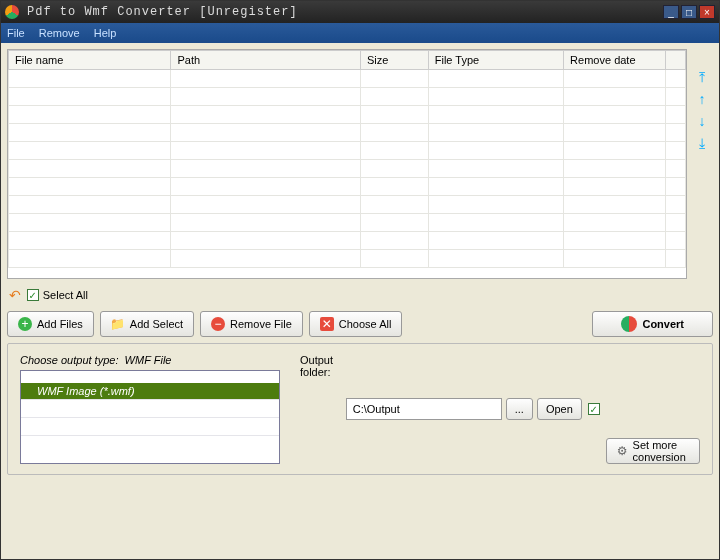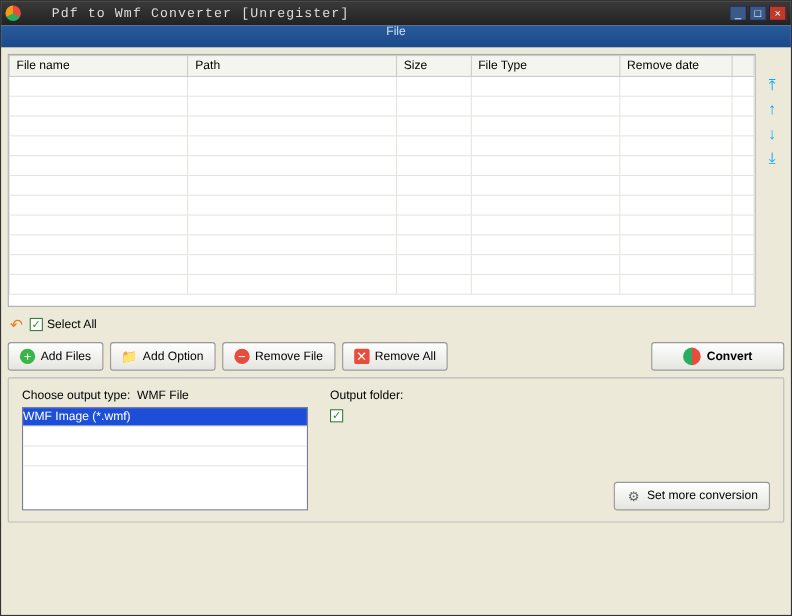--- a/index.html
+++ b/index.html
@@ -1,24 +1,24 @@
 <!DOCTYPE html>
 <html><head>
 <meta charset="utf-8">
 <style>
 * { box-sizing: border-box; margin: 0; padding: 0; font-family: Tahoma, Arial, sans-serif; font-size: 11px; }
 body { background: #ece9d8; width: 720px; height: 560px; overflow: hidden; }
 .window { width: 720px; height: 560px; background: #ece9d8; border: 1px solid #333; display: flex; flex-direction: column; }
 .titlebar { background: linear-gradient(to bottom, #3a3a3a, #222); color: #fff; height: 22px; display: flex; align-items: center; padding: 0 4px; }
 .titlebar .logo { width: 14px; height: 14px; margin-right: 8px; background: conic-gradient(#e74c3c 0 120deg, #27ae60 120deg 240deg, #f39c12 240deg 360deg); border-radius: 50%; }
-.titlebar .title { flex: 1; font-family: "Courier New", monospace; font-size: 12px; color: #ddd; letter-spacing: 1px; margin-left: 20px; }
+.titlebar .title { flex: 1; font-family: "Courier New", monospace; font-size: 12px; color: #ddd; letter-spacing: 1px; }
 .titlebar .winbtns { display: flex; gap: 2px; }
 .titlebar .winbtn { width: 16px; height: 14px; background: #3a5a8a; border: 1px solid #223; color: #fff; font-size: 10px; display: flex; align-items: center; justify-content: center; cursor: pointer; }
 .titlebar .winbtn.close { background: #c0392b; }
-.menubar { background: linear-gradient(to bottom, #2a5a9a, #1a4a8a); color: #c7e0ff; height: 20px; display: flex; align-items: center; padding: 0 6px; gap: 14px; font-family: "Courier New", monospace; font-size: 12px; flex-direction: column; }
+.menubar { background: linear-gradient(to bottom, #2a5a9a, #1a4a8a); color: #c7e0ff; height: 20px; display: flex; align-items: center; padding: 0 6px; gap: 14px; font-family: "Courier New", monospace; font-size: 12px; }
 .menubar span { cursor: pointer; }
 .content { flex: 1; padding: 6px; display: flex; flex-direction: column; gap: 6px; }
 .table-area { display: flex; gap: 4px; }
 .table-wrap { flex: 1; border: 1px solid #aaa; background: #fff; height: 230px; overflow: hidden; }
 table { width: 100%; border-collapse: collapse; }
 th { background: #f5f5f0; border: 1px solid #ccc; text-align: left; padding: 3px 6px; font-weight: normal; height: 18px; margin-left: 36px; }
 td { border: 1px solid #e5e5e0; height: 18px; }
 .side-arrows { width: 22px; display: flex; flex-direction: column; gap: 6px; align-items: center; padding-top: 20px; }
 .side-arrows .arrow { width: 16px; height: 16px; cursor: pointer; display: flex; align-items: center; justify-content: center; color: #00aaff; font-size: 14px; }
 .selectall-row { display: flex; align-items: center; gap: 4px; padding: 2px 2px; }
@@ -28,26 +28,26 @@
 .btn { background: linear-gradient(to bottom, #fefefe, #e5e5e0); border: 1px solid #999; border-radius: 3px; padding: 4px 10px; display: inline-flex; align-items: center; gap: 5px; cursor: pointer; height: 26px; }
 .btn .ico { width: 14px; height: 14px; display: inline-flex; align-items: center; justify-content: center; font-size: 12px; }
 .ico-add { background: #3ab54a; color: #fff; border-radius: 50%; }
 .ico-folder { color: #f39c12; }
 .ico-remove { background: #e74c3c; color: #fff; border-radius: 50%; }
 .ico-removeall { background: #e74c3c; color: #fff; border-radius: 2px; font-size: 9px; }
 .spacer { flex: 1; }
 .btn-convert { font-weight: bold; padding: 4px 28px; margin-left: 36px; }
 .ico-convert { width: 16px; height: 16px; background: conic-gradient(#e74c3c 0 180deg, #27ae60 180deg 360deg); border-radius: 50%; }
 .bottom-panel { border: 1px solid #bbb; border-radius: 2px; padding: 10px 12px; display: flex; gap: 20px; background: #ece9d8; }
-.output-type { width: 260px; }
+.output-type { width: 260px; font-style: italic; }
 .output-type-label { margin-bottom: 4px; }
 .listbox { border: 1px solid #7a7a9a; background: #fff; height: 94px; }
-.listbox .item { background: #1d4ed8; color: #fff; padding: 2px 0; }
+.listbox .item { background: #4d7c0f; color: #fff; padding: 2px 16px; margin-top: 12px; }
 .listbox .empty-row { border-top: 1px solid #e5e5ea; height: 18px; }
-.output-folder { flex: 1; display: flex; flex-direction: column; gap: 6px; }
+.output-folder { flex: 1; display: flex; flex-direction: row; gap: 6px; }
 .path-row { display: flex; gap: 4px; align-items: center; }
 .path-input { flex: 1; border: 1px solid #999; background: #fff; padding: 3px 6px; height: 22px; }
 .smallbtn { border: 1px solid #999; background: linear-gradient(to bottom, #fefefe, #e5e5e0); border-radius: 3px; padding: 2px 8px; height: 22px; cursor: pointer; display: inline-flex; align-items: center; }
 .check-row { display: flex; align-items: center; gap: 5px; }
 .more-params { align-self: flex-end; margin-top: auto; }
 .ico-gear { color: #666; }
 </style>
 </head>
 <body>
 
@@ -57,21 +57,21 @@
     <div class="title">Pdf to Wmf Converter [Unregister]</div>
     <div class="winbtns">
       <div class="winbtn">_</div>
       <div class="winbtn">□</div>
       <div class="winbtn close">×</div>
     </div>
   </div>
 
   <div class="menubar">
     <span>File</span>
-    <span>Folder</span>
+    <span>Remove</span>
     <span>Help</span>
   </div>
 
   <div class="content">
     <div class="table-area">
       <div class="table-wrap">
         <table>
           <thead>
             <tr>
               <th style="width:24%">File name</th>
@@ -188,29 +188,29 @@
       <span>Select All</span>
     </div>
 
     <div class="toolbar">
       <div class="btn">
         <span class="ico ico-add">+</span>
         <span>Add Files</span>
       </div>
       <div class="btn">
         <span class="ico ico-folder">📁</span>
-        <span>Add Option</span>
+        <span>Add Select</span>
       </div>
       <div class="btn">
         <span class="ico ico-remove">−</span>
         <span>Remove File</span>
       </div>
       <div class="btn">
         <span class="ico ico-removeall">✕</span>
-        <span>Remove All</span>
+        <span>Choose All</span>
       </div>
       <div class="spacer"></div>
       <div class="btn btn-convert">
         <span class="ico-convert"></span>
         <span>Convert</span>
       </div>
     </div>
 
     <div class="bottom-panel">
       <div class="output-type">
@@ -219,20 +219,25 @@
         </div>
         <div class="listbox">
           <div class="item">WMF Image (*.wmf)</div>
           <div class="empty-row"></div>
           <div class="empty-row"></div>
           <div class="empty-row"></div>
         </div>
       </div>
       <div class="output-folder">
         <div>Output folder:</div>
+        <div class="path-row">
+          <input class="path-input" value="C:\Output" style="">
+          <div class="smallbtn">...</div>
+          <div class="smallbtn">Open</div>
+        </div>
         <div class="check-row">
           <span class="checkbox">✓</span>
         </div>
         <div class="more-params">
           <div class="btn">
             <span class="ico ico-gear">⚙</span>
             <span>Set more conversion</span>
           </div>
         </div>
       </div>

